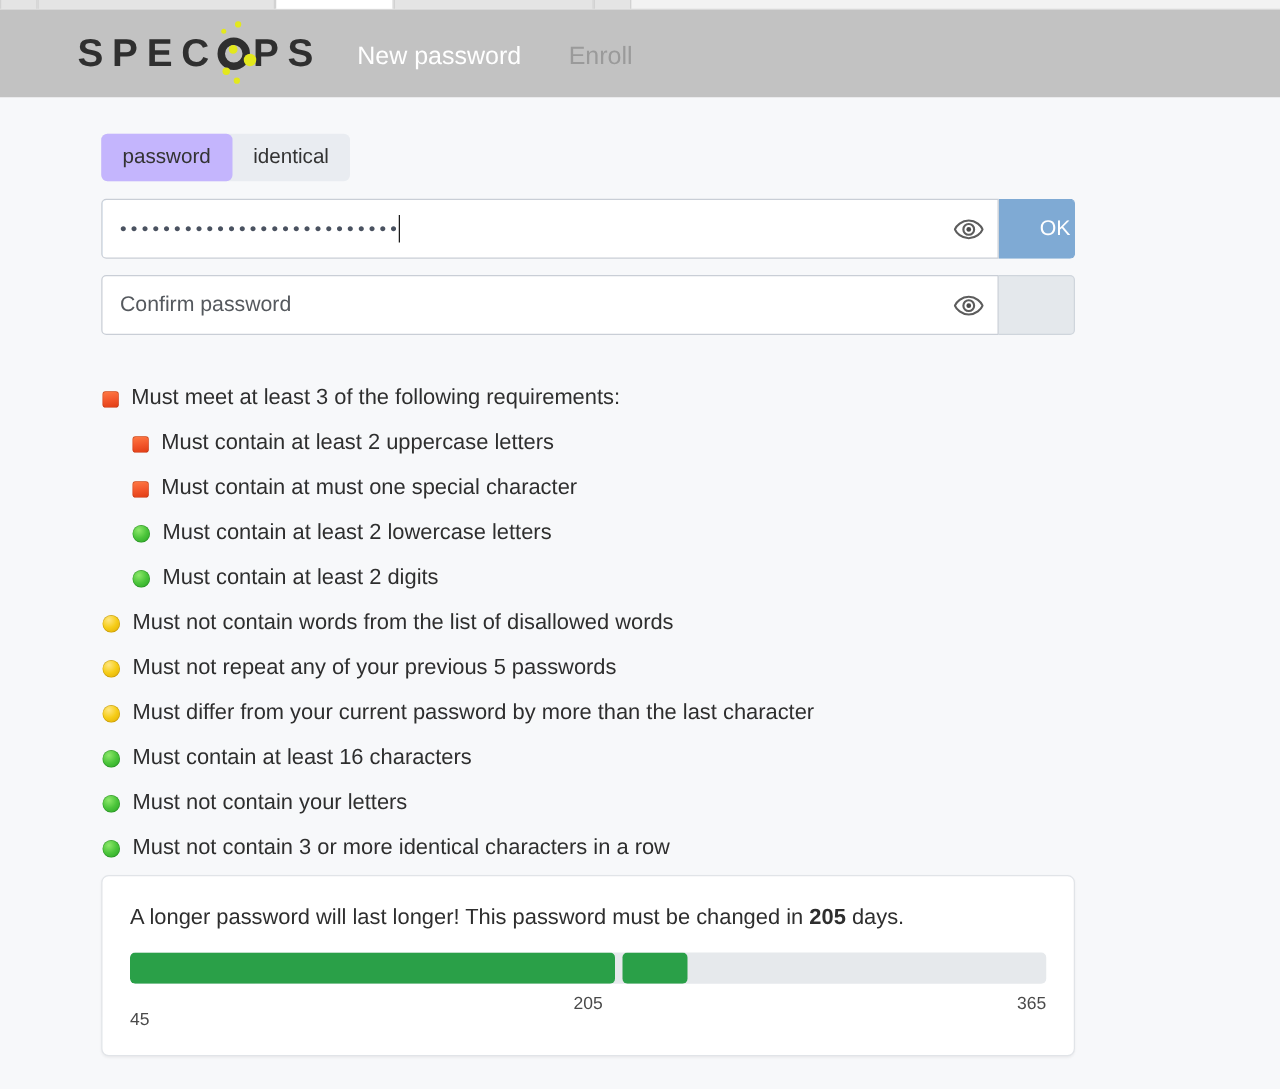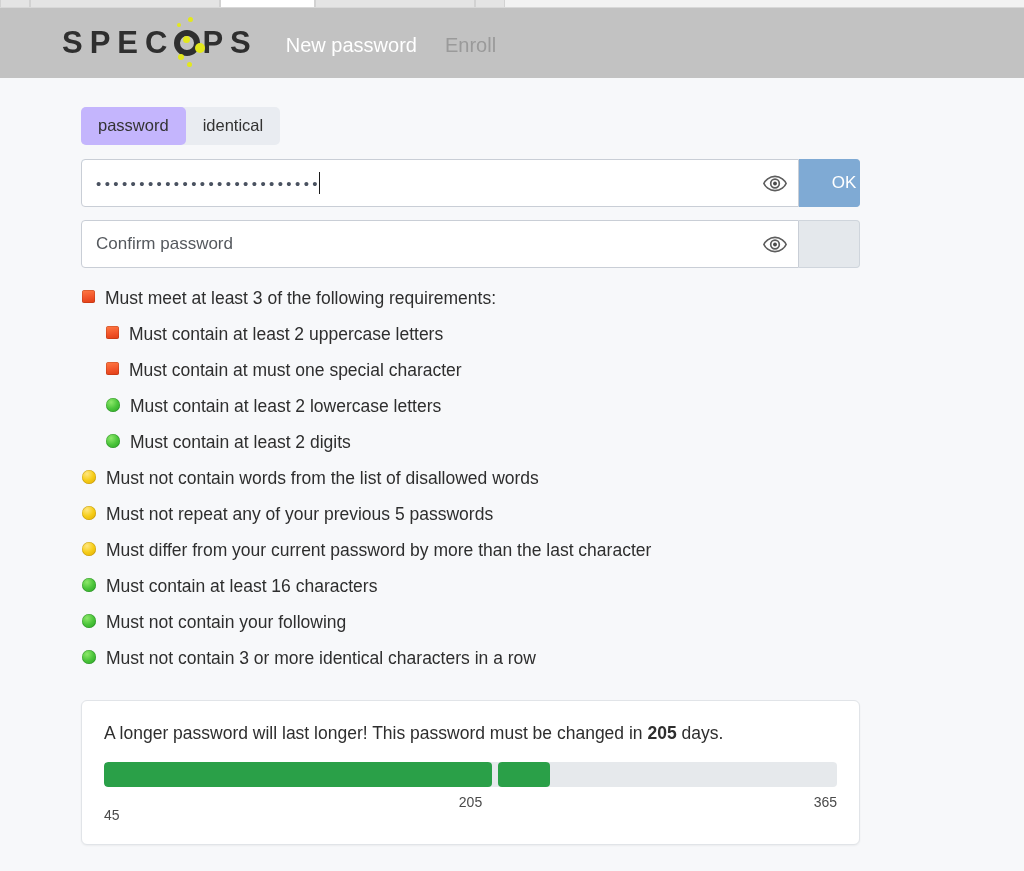--- a/index.html
+++ b/index.html
@@ -66,21 +66,21 @@
     border-radius: 50%;
   }
   .d1 { width: 5px; height: 5px; left: 14px; top: -13px; }
   .d2 { width: 4px; height: 4px; left: 3px;  top: -7px; }
   .d3 { width: 7px; height: 7px; left: 9px;  top: 6px; }
   .d4 { width: 10px; height: 10px; left: 21px; top: 13px; }
   .d5 { width: 6px; height: 6px; left: 4px;  top: 24px; }
   .d6 { width: 5px; height: 5px; left: 13px; top: 32px; }
 
   .nav {
-    display: flex; align-items: center; gap: 28px;
+    display: flex; align-items: center; gap: 38px;
     position: relative; top: 2px;
   }
   .nav-link {
     font-size: 20px;
     color: #ffffff;
     text-decoration: none;
     cursor: pointer;
   }
   .nav-link.muted { color: #9a9a9a; }
 
@@ -183,21 +183,21 @@
     border-color: #cfd5dc;
     color: transparent;
   }
 
   
   .reqs {
     position: absolute; left: 82px; top: 212px;
     width: 860px;
   }
   .req {
-    display: flex; align-items: flex-start;
+    display: flex; align-items: flex-end;
     height: 36px;
     font-size: 17.5px;
     color: #2e2e2e;
     white-space: nowrap;
   }
   .req.sub { padding-left: 24px; }
   .marker {
     flex: 0 0 auto;
     margin-right: 10px;
     display: inline-block;
@@ -364,21 +364,21 @@
       <div class="req">
         <span class="marker pending"></span>
         <span class="req-text">Must differ from your current password by more than the last character</span>
       </div>
       <div class="req">
         <span class="marker ok"></span>
         <span class="req-text">Must contain at least 16 characters</span>
       </div>
       <div class="req">
         <span class="marker ok"></span>
-        <span class="req-text">Must not contain your following</span>
+        <span class="req-text">Must not contain your letters</span>
       </div>
       <div class="req">
         <span class="marker ok"></span>
         <span class="req-text">Must not contain 3 or more identical characters in a row</span>
       </div>
     </div>
 
   <div class="card">
     <div class="card-text">
       <span>A longer password will last longer! This password must be changed in </span><b>205</b><span> days.</span>

